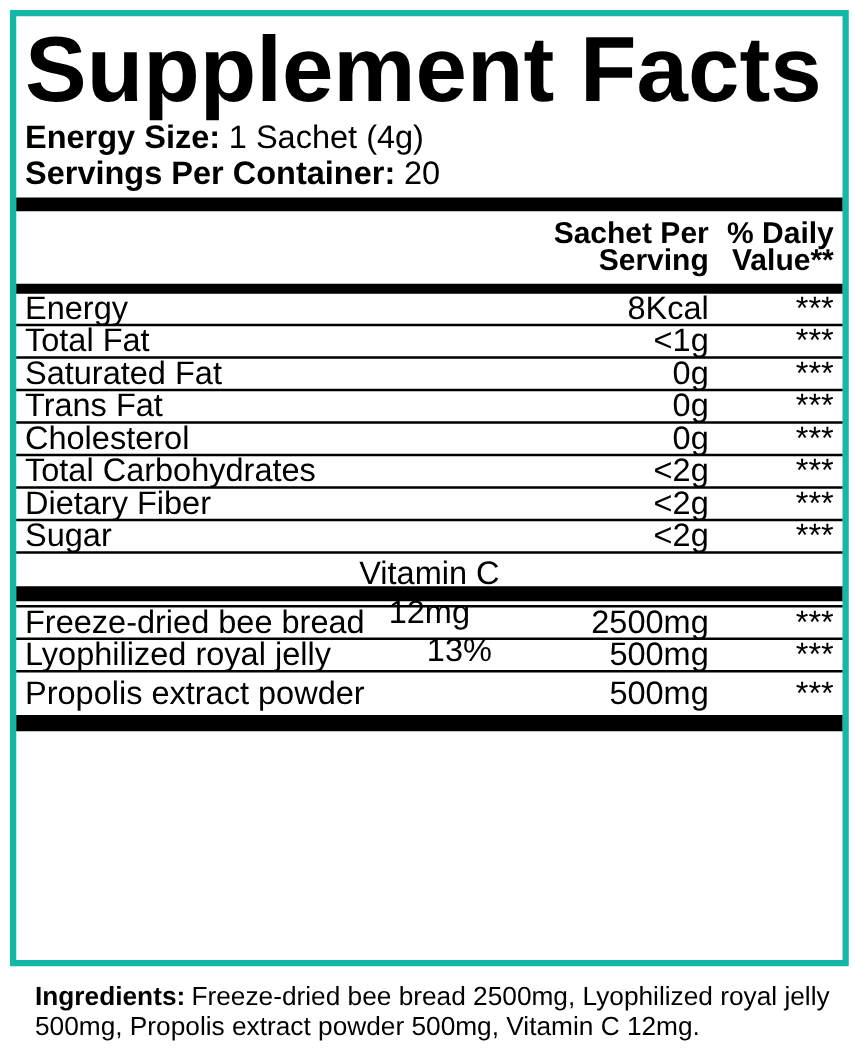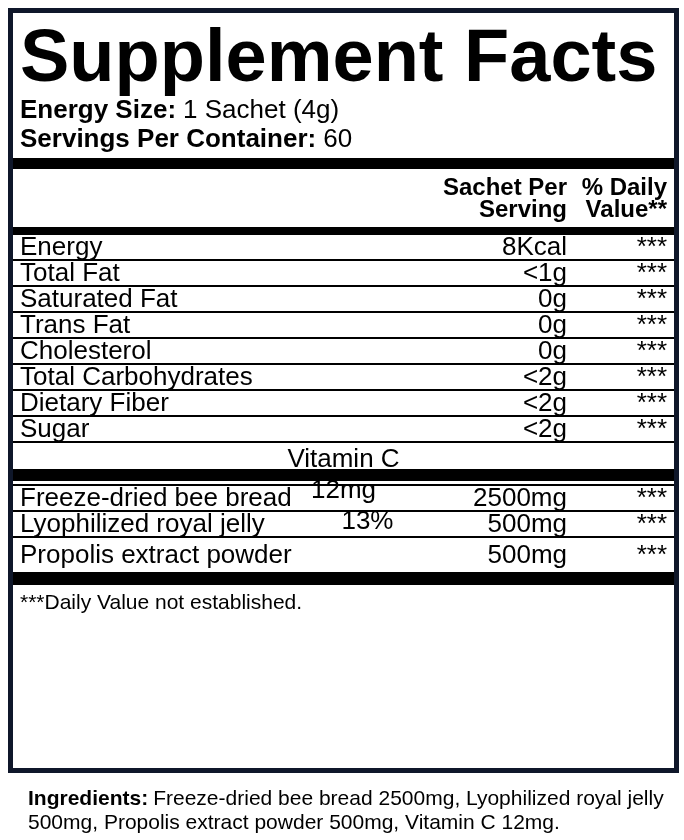--- a/index.html
+++ b/index.html
@@ -8,21 +8,21 @@
     background: #ffffff;
     color: #000000;
     font-family: "Liberation Sans", sans-serif;
     position: relative;
     overflow: hidden;
   }
   .facts-box {
     position: absolute;
     left: 8px; top: 8px;
     width: 671px; height: 765px;
-    border: 5px solid #0f172a;
+    border: 5px solid #14b8a6;
     padding: 0 7px;
     background: #fff;
   }
   .title {
     font-size: 74px;
     font-weight: bold;
     line-height: 78px;
     margin-top: 4px;
     letter-spacing: 0;
     white-space: nowrap;
@@ -91,21 +91,21 @@
 
 <div class="facts-box">
 
   <div class="title">Supplement Facts</div>
 
   <div class="serving-line">
     <span class="lbl">Energy Size:</span><span class="val">1 Sachet (4g)</span>
   </div>
 
   <div class="serving-line">
-    <span class="lbl">Servings Per Container:</span><span class="val">60</span>
+    <span class="lbl">Servings Per Container:</span><span class="val">20</span>
   </div>
 
   <div class="bar bar1"></div>
 
   <div class="col-head">
     <div class="amt-head">
       <div>Sachet Per</div>
       <div>Serving</div>
     </div>
     <div class="dv-head">
@@ -177,20 +177,19 @@
   </div>
   <div class="row last-short">
     <span class="nm">Propolis extract powder</span>
     <span class="amt">500mg</span>
     <span class="dv">***</span>
   </div>
 
   <div class="bar bar4"></div>
 
   <div class="footnote">
-    <div>***Daily Value not established.</div>
   </div>
 
 </div>
 
 <div class="ingredients">
   <span class="lbl">Ingredients:</span><span class="txt">Freeze-dried bee bread 2500mg, Lyophilized royal jelly 500mg, Propolis extract powder 500mg, Vitamin C 12mg.</span>
 </div>
 
 </body></html>

